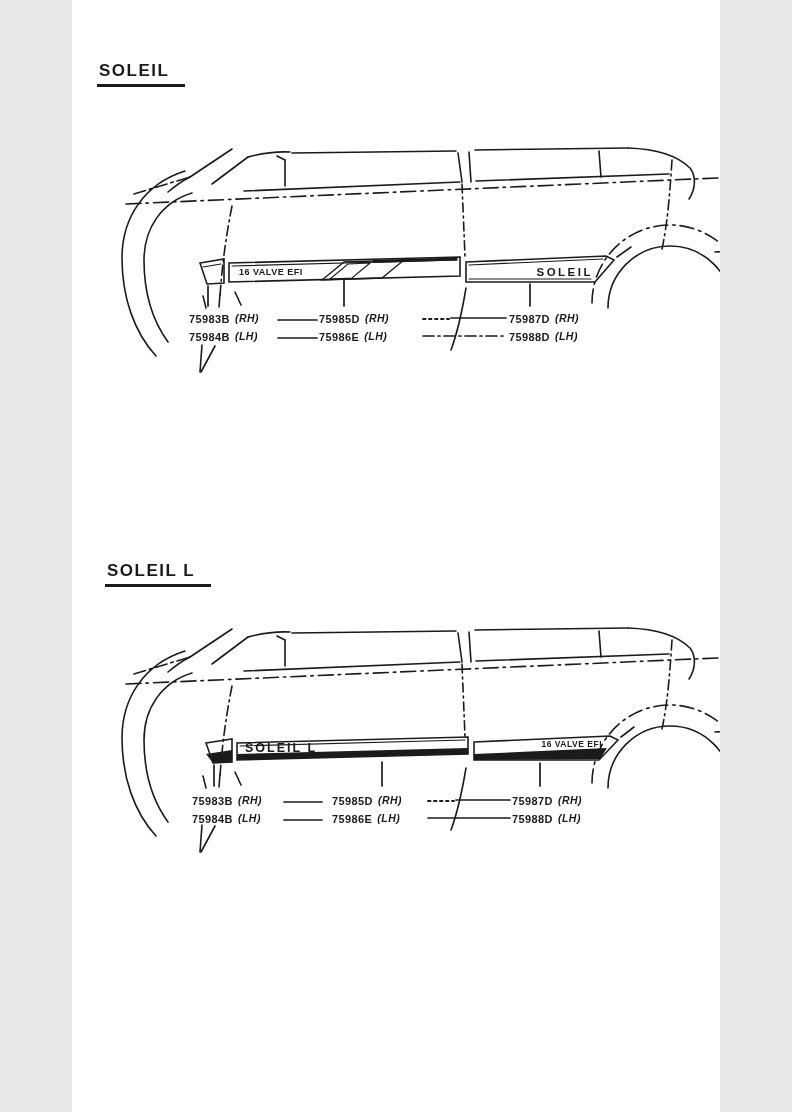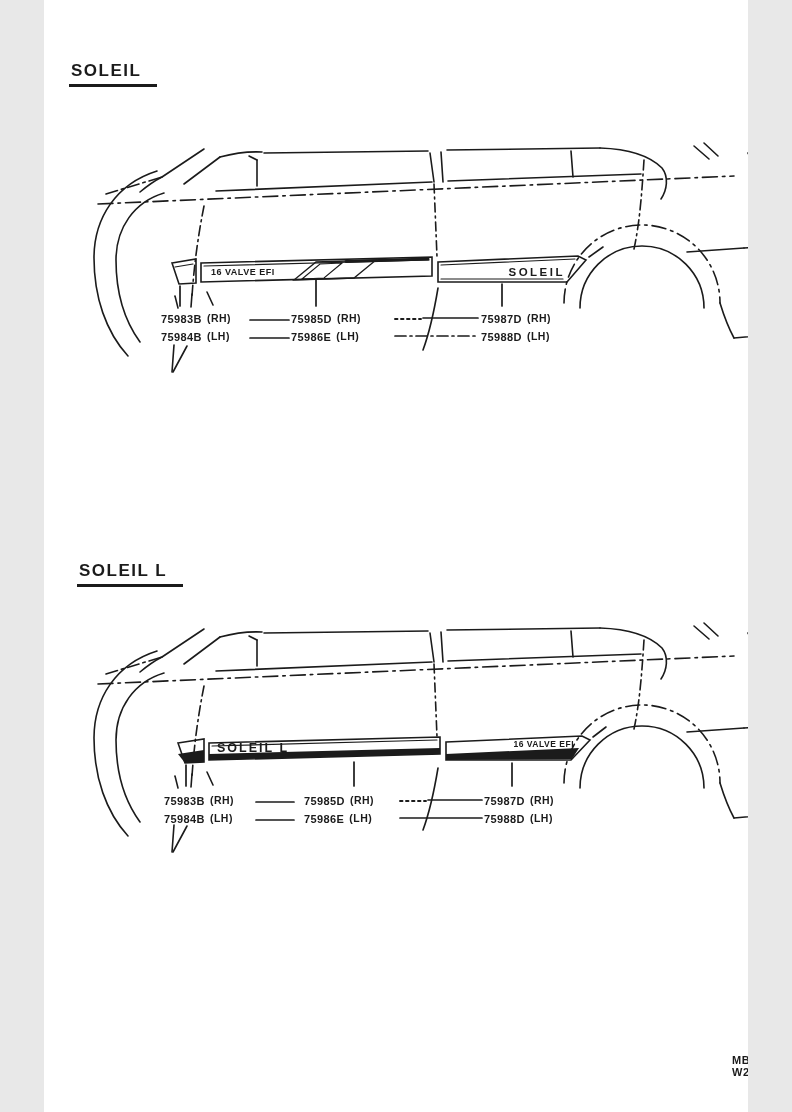--- a/index.html
+++ b/index.html
@@ -1,30 +1,30 @@
 <!DOCTYPE html>
 <html><head>
 <meta charset="utf-8">
 <style>
   html,body{margin:0;padding:0;background:#e8e8e8;}
   .page{
-    position:relative;width:704px;height:1112px;margin:0 auto;
+    position:relative;width:648px;height:1112px;margin:0 auto;
     background:#ffffff;overflow:hidden;
     font-family:"Liberation Sans", sans-serif;color:#1b1b1b;
   }
   .title{
     position:absolute;font-size:17px;font-weight:700;letter-spacing:1.5px;
     border-bottom:3px solid #1b1b1b;padding:0 16px 3px 2px;line-height:1.1;
   }
   .title.t1{left:25px;top:62px;}
   .title.t2{left:33px;top:562px;}
   svg.art{position:absolute;left:0;top:0;}
   .cell{position:absolute;white-space:nowrap;line-height:1;}
   .pn{font-size:11px;font-weight:700;letter-spacing:.4px;}
-  .side{font-size:10.5px;font-weight:700;margin-left:5px;position:relative;top:-1px;letter-spacing:.5px;}
+  .side{font-size:10.5px;font-weight:700;margin-left:5px;position:relative;top:-1px;letter-spacing:.5px;font-style:italic;}
   .footer{
     position:absolute;left:688px;top:1054px;font-size:11px;font-weight:700;
     letter-spacing:.5px;word-spacing:6px;
   }
 </style>
 </head>
 <body>
 
 <div class="page">
 

